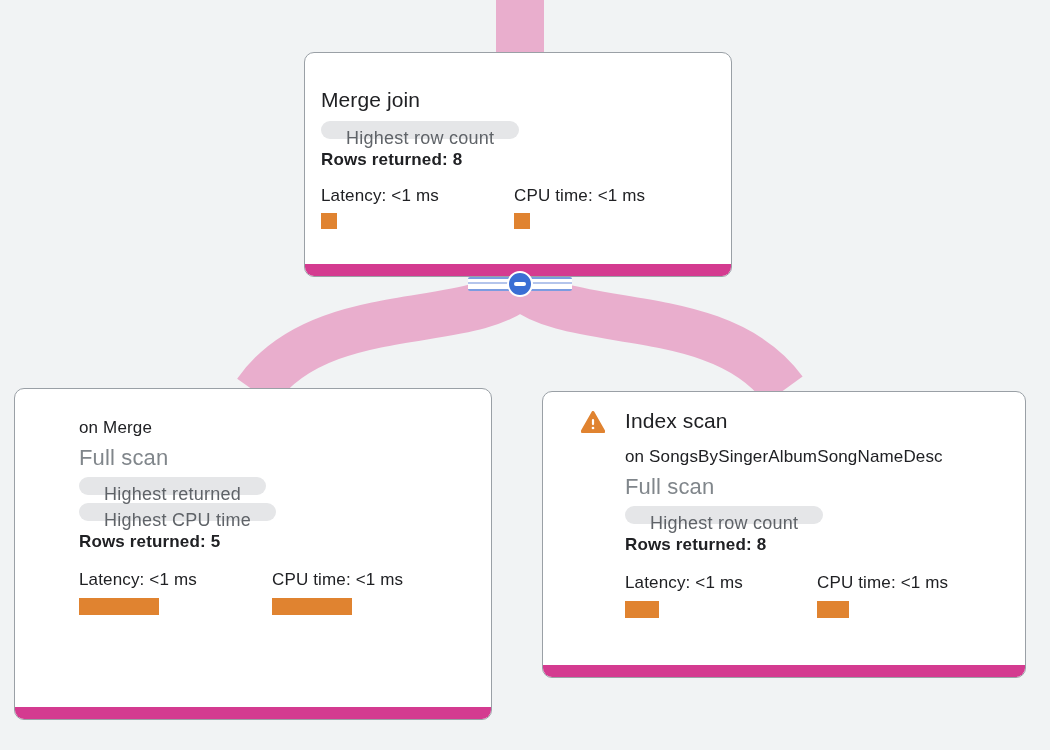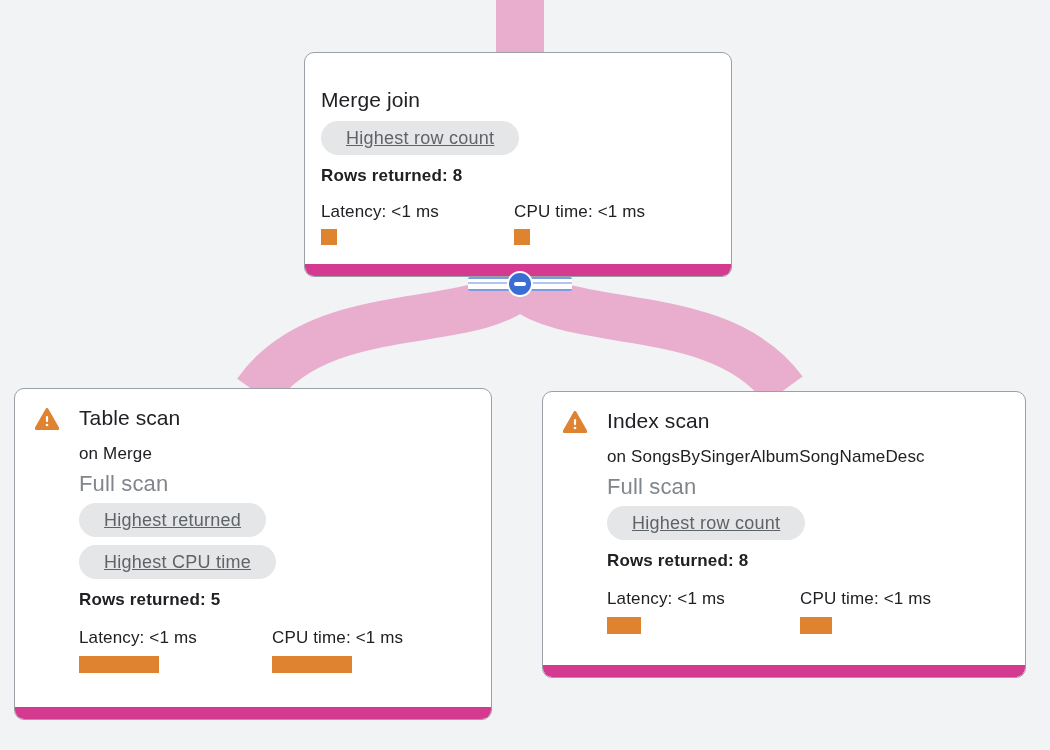--- a/index.html
+++ b/index.html
@@ -46,24 +46,24 @@
 
   .title-row{display:flex;align-items:flex-start;}
   .warning-icon{flex:0 0 auto;width:24px;height:22px;margin-top:3px;margin-right:20px;}
   .node-title{
     font-size:21px;line-height:26px;font-weight:500;
     color:var(--text-dark);letter-spacing:.1px;
   }
   .node-target{margin-top:12px;font-size:17px;line-height:22px;color:var(--text-dark);letter-spacing:.15px;}
   .scan-type{margin-top:8px;font-size:22px;line-height:22px;color:var(--text-gray);letter-spacing:.15px;}
   .badge{
-    width:fit-content;margin-top:8px;height:34px;line-height:34px;
+    width:fit-content;margin-top:8px;height:18px;line-height:34px;
     padding:0 25px;border-radius:17px;
     background:var(--badge-bg);color:var(--badge-text);
-    font-size:18px;letter-spacing:.25px;white-space:nowrap;text-decoration:underline;
+    font-size:18px;letter-spacing:.25px;white-space:nowrap;
   }
   .badge:first-of-type{margin-top:10px;}
   .card--merge .badge:first-of-type{margin-top:12px;}
   .rows-returned{margin-top:10px;font-size:17px;line-height:22px;color:var(--text-dark);letter-spacing:.15px;font-weight:bold;}
   .metrics{margin-top:16px;display:flex;}
   .card--merge .metrics{margin-top:14px;}
   .metric{width:193px;}
   .metric-label{font-size:17px;line-height:22px;color:var(--text-dark);letter-spacing:.15px;white-space:nowrap;}
   .metric-bar{margin-top:7px;height:17px;background:var(--bar-orange);}
   .card--merge .metric-bar{margin-top:6px;height:16px;}
@@ -117,48 +117,40 @@
 
 <div class="collapse-control">
   <div class="collapse-stripes"></div>
   <div class="collapse-button">
     <div class="minus-icon"></div>
   </div>
 </div>
 
 <div class="card" style="left:14px;top:388px;width:478px;height:332px;">
   <div class="card-body">
-    <div class="title-row">
-      <svg class="warning-icon" viewBox="0 0 24 22">
-        <path d="M12 1.5 L22.8 20.5 H1.2 Z" fill="var(--bar-orange)" stroke="var(--bar-orange)" stroke-width="3" stroke-linejoin="round"></path>
-        <rect x="10.9" y="8" width="2.2" height="6.2" rx="1.1" fill="#ffffff"></rect>
-        <circle cx="12" cy="17" r="1.35" fill="#ffffff"></circle>
-      </svg>
-      <div class="node-title">Table scan</div>
-    </div>
     <div class="node-target" style="margin-left:44px;">on Merge</div>
     <div class="scan-type" style="margin-left:44px;">Full scan</div>
     <div class="badge" style="margin-left:44px;">Highest returned</div>
     <div class="badge" style="margin-left:44px;">Highest CPU time</div>
     <div class="rows-returned" style="margin-left:44px;">Rows returned: 5</div>
     <div class="metrics" style="margin-left:44px;">
       <div class="metric">
         <div class="metric-label">Latency: &lt;1 ms</div>
         <div class="metric-bar" style="width: 80px;"></div>
       </div>
       <div class="metric">
         <div class="metric-label">CPU time: &lt;1 ms</div>
         <div class="metric-bar" style="width: 80px;"></div>
       </div>
     </div>
   </div>
   <div class="card-footer"></div>
 </div>
 
-<div class="card" style="left:542px;top:391px;width:484px;height:287px;">
+<div class="card" style="left:542px;top:391px;width:484px;height:287px;padding-left:18px;">
   <div class="card-body">
     <div class="title-row">
       <svg class="warning-icon" viewBox="0 0 24 22">
         <path d="M12 1.5 L22.8 20.5 H1.2 Z" fill="var(--bar-orange)" stroke="var(--bar-orange)" stroke-width="3" stroke-linejoin="round"></path>
         <rect x="10.9" y="8" width="2.2" height="6.2" rx="1.1" fill="#ffffff"></rect>
         <circle cx="12" cy="17" r="1.35" fill="#ffffff"></circle>
       </svg>
       <div class="node-title">Index scan</div>
     </div>
     <div class="node-target" style="margin-left:44px;">on SongsBySingerAlbumSongNameDesc</div>

